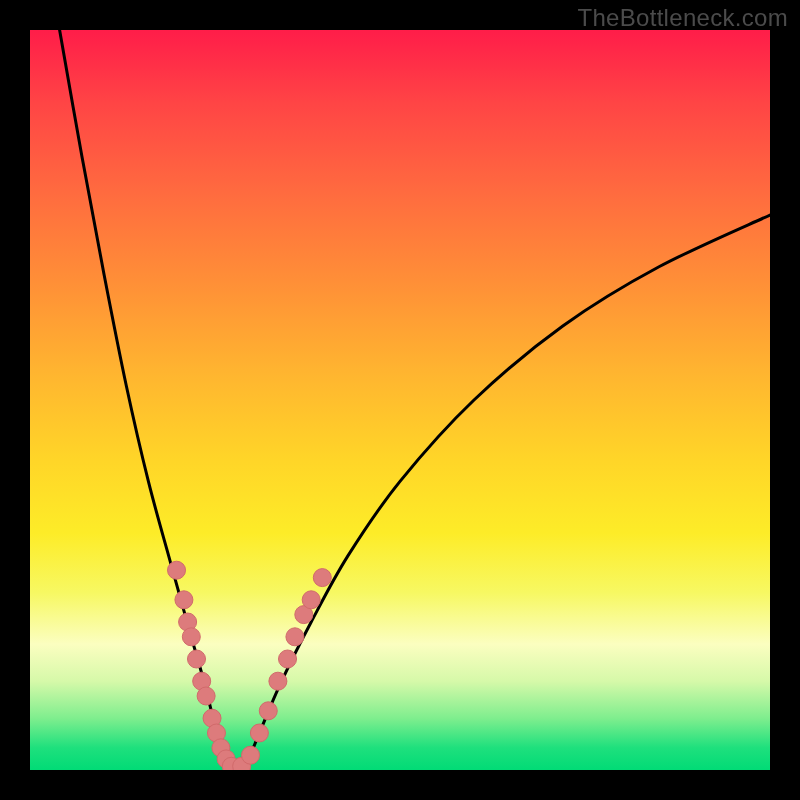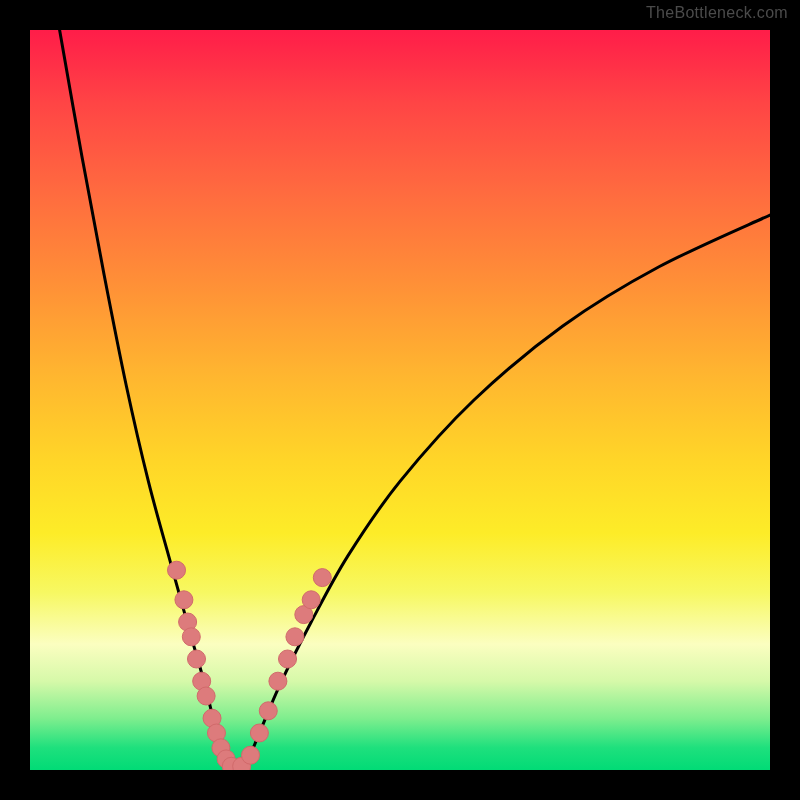--- a/index.html
+++ b/index.html
@@ -15,21 +15,21 @@
     position: relative;
     width: 800px;
     height: 800px;
     background: #000;
   }
   .watermark {
     position: absolute;
     top: 4px;
     right: 12px;
     color: #4b4b4b;
-    font-size: 16px;
+    font-size: 24px;
     font-weight: 500;
     letter-spacing: 0.3px;
     z-index: 10;
   }
   .plot-area {
     position: absolute;
     left: 30px;
     top: 30px;
     width: 740px;
     height: 740px;

